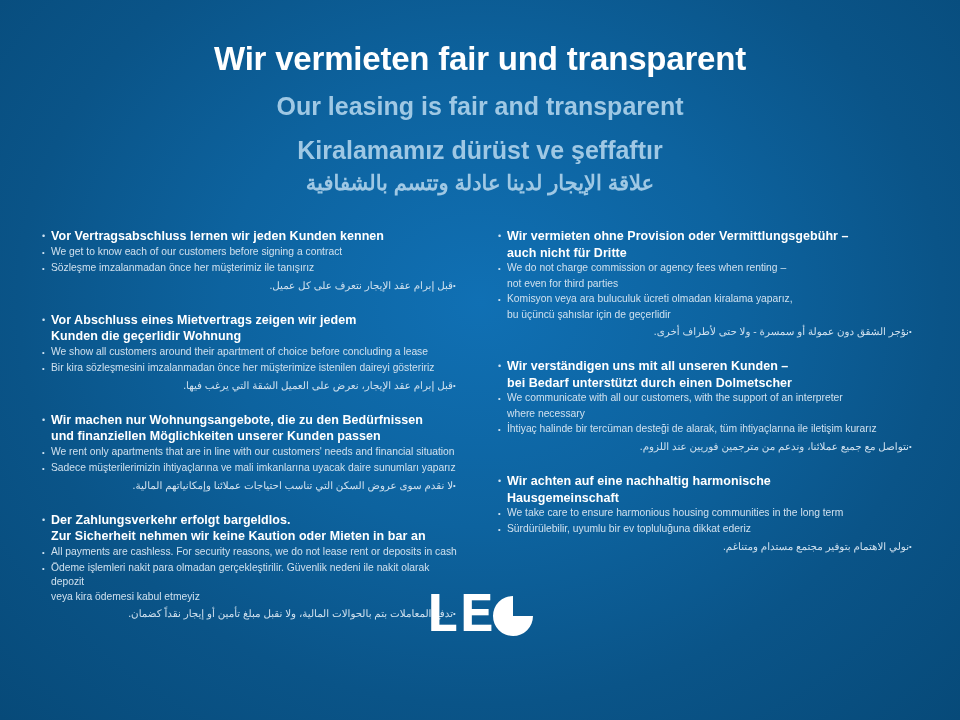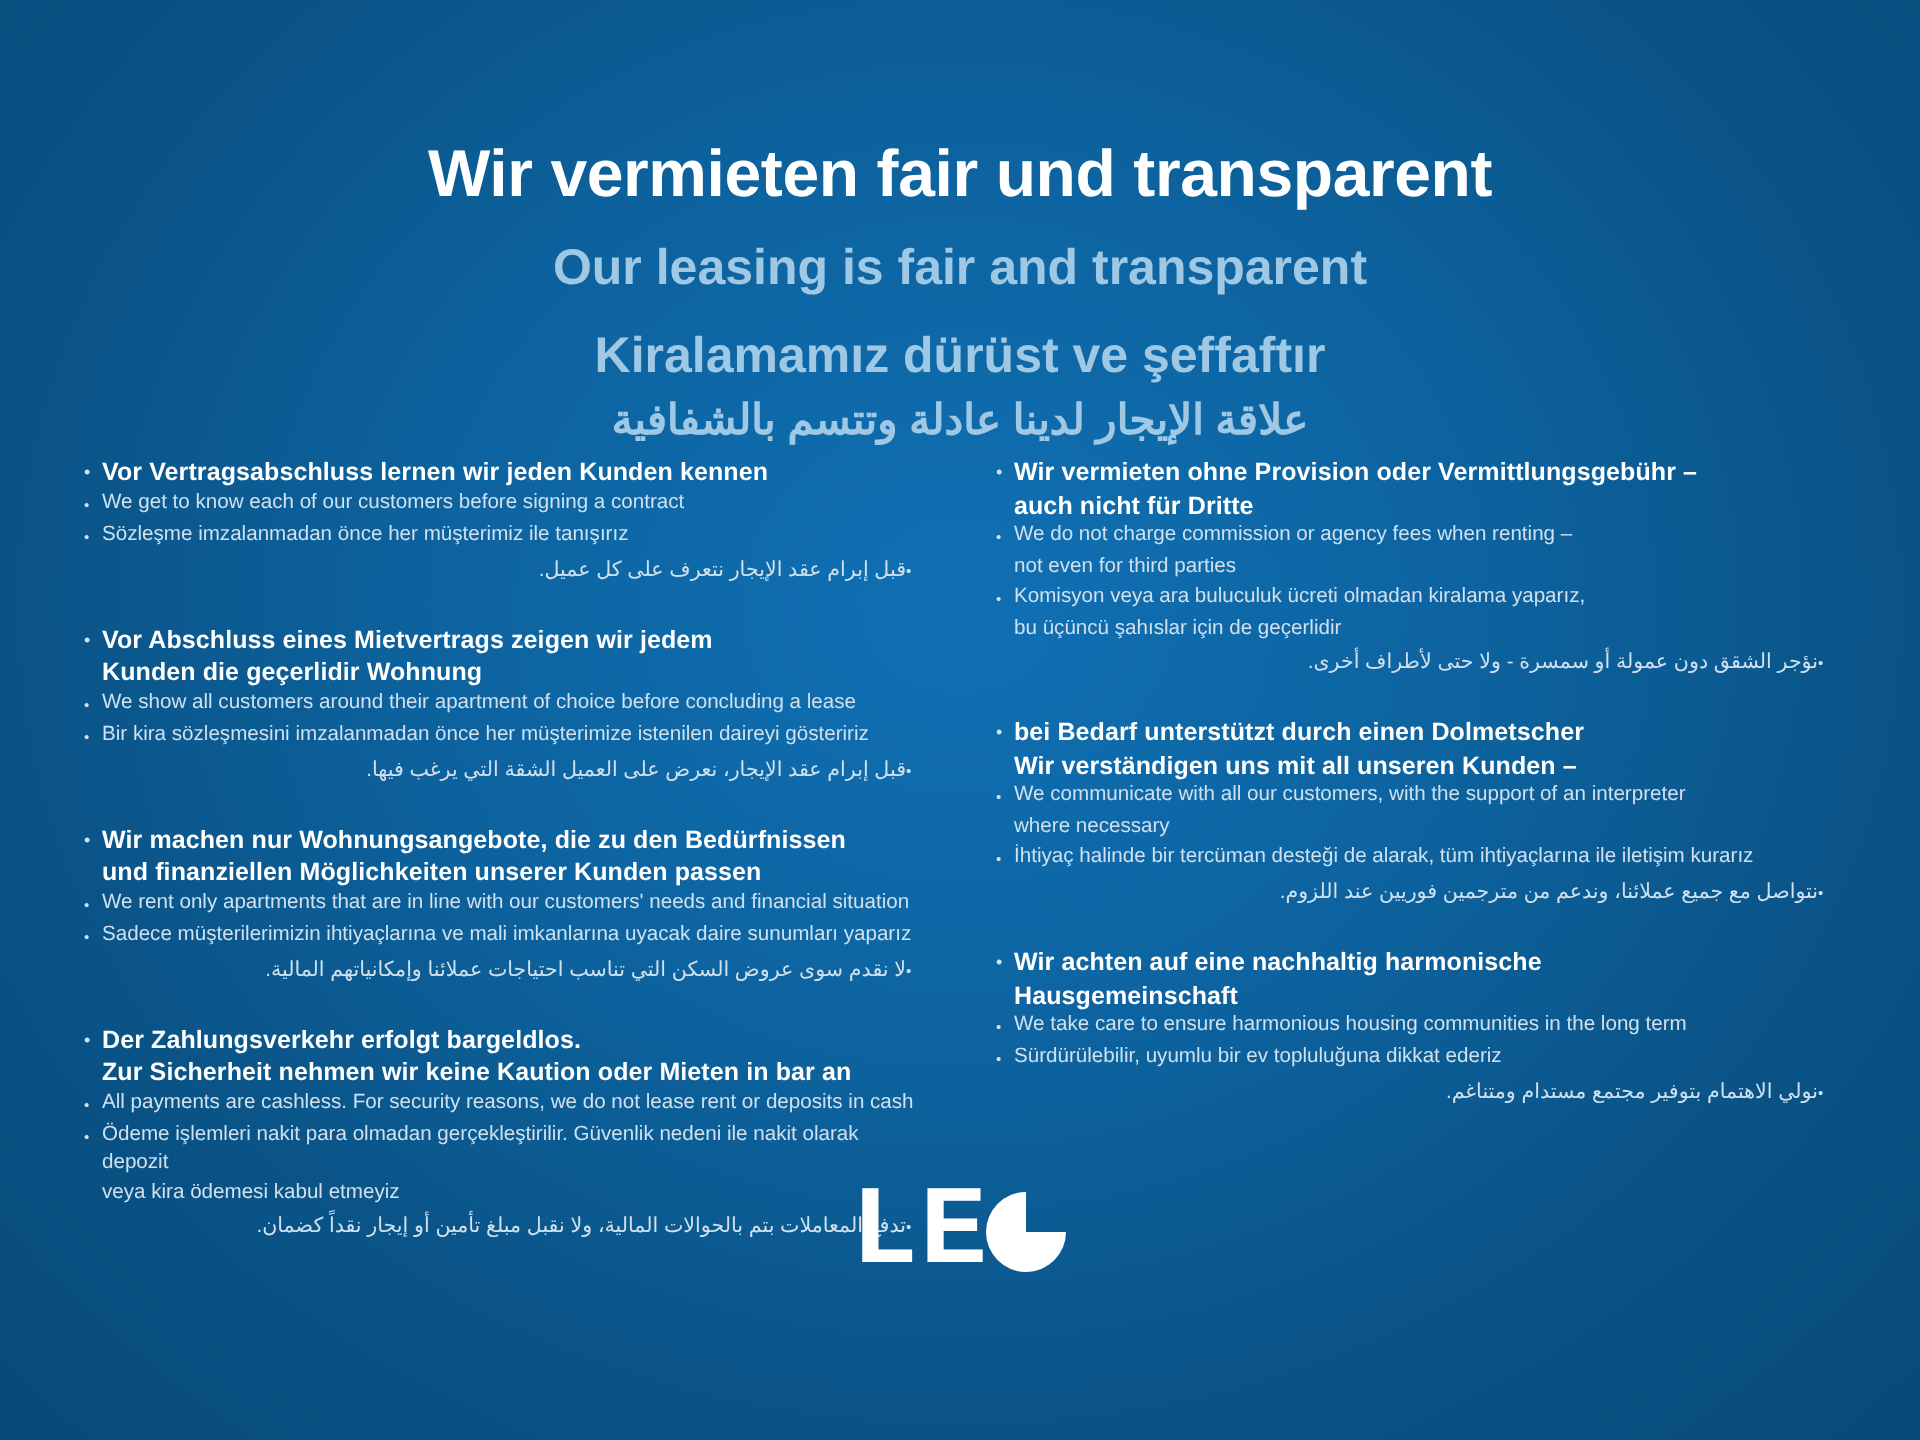--- a/index.html
+++ b/index.html
@@ -17,21 +17,21 @@
   }
 
   .page {
     position: absolute;
     inset: 0;
   }
 
   
   .header {
     text-align: center;
-    padding-top: 68px;
+    padding-top: 40px;
   }
   .title-de {
     font-size: 33px;
     font-weight: bold;
     letter-spacing: -0.2px;
     color: #ffffff;
     line-height: 1.15;
   }
   .title-en,
   .title-tr {
@@ -290,22 +290,22 @@
           </div>
           <div class="ar-row">
             <span class="dot rtl-dot">•</span>
             <span class="ar-line">نؤجر الشقق دون عمولة أو سمسرة - ولا حتى لأطراف أخرى.</span>
           </div>
         </div>
         <div class="block">
           <div class="bullet-row">
             <span class="dot">•</span>
             <div class="lead">
+              <div>Wir verständigen uns mit all unseren Kunden –</div>
               <div>bei Bedarf unterstützt durch einen Dolmetscher</div>
-              <div>Wir verständigen uns mit all unseren Kunden –</div>
             </div>
           </div>
           <div class="sub">
             <div class="bullet-row sub-line">
               <span class="dot">•</span>
               <span>We communicate with all our customers, with the support of an interpreter</span>
             </div>
             <div class="bullet-row sub-line">
               <span class="dot"></span>
               <span>where necessary</span>

